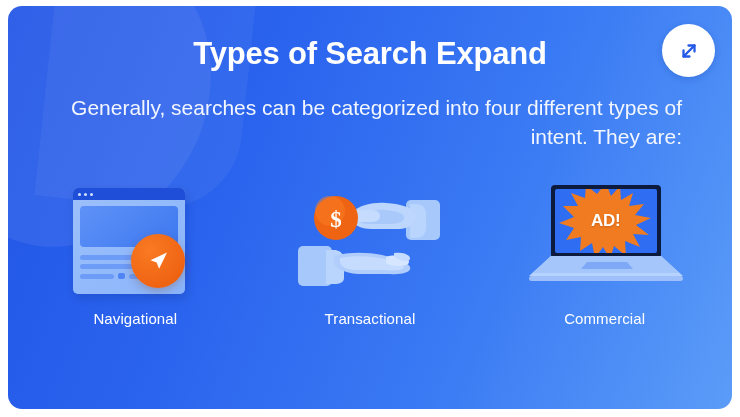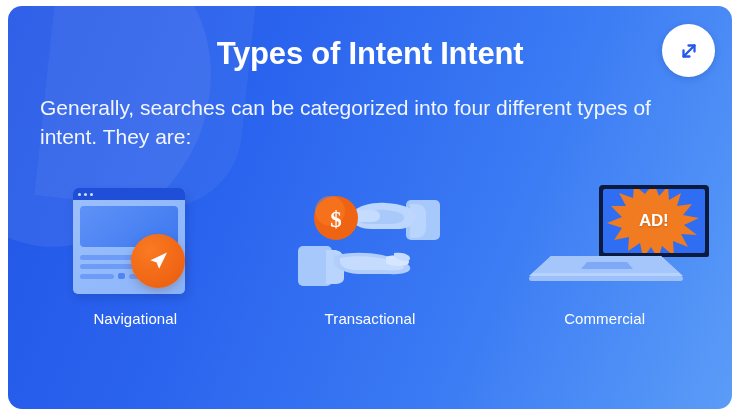--- a/index.html
+++ b/index.html
@@ -81,21 +81,21 @@
     color: #ffffff;
     font-size: 31px;
     font-weight: bold;
     letter-spacing: -0.2px;
     line-height: 1.1;
   }
   .subtitle {
     position: absolute;
     left: 32px; right: 50px;
     top: 88px;
-    text-align: left;
+    text-align: right;
     color: #f2f6ff;
     font-size: 21px;
     font-weight: 400;
     line-height: 1.38;
   }
 
   
   .items {
     position: absolute;
     left: 10px;
@@ -189,21 +189,20 @@
   .laptop-screen {
     position: absolute;
     left: 26px;
     top: 3px;
     width: 110px;
     height: 72px;
     background: #0c1a3d;
     border-radius: 4px 4px 2px 2px;
     padding: 4px;
     box-sizing: border-box;
-    margin-left: 48px;
   }
   .laptop-inner {
     width: 100%;
     height: 100%;
     background: #2f6ef2;
     border-radius: 2px;
     position: relative;
     overflow: hidden;
   }
   .laptop-base {
@@ -251,21 +250,21 @@
       <span class="sr-only">Expand</span>
       <svg width="24" height="24" viewBox="0 0 24 24">
         <g stroke="#2558e8" stroke-width="2.3" stroke-linecap="round" stroke-linejoin="round" fill="none">
           <line x1="6.5" y1="17.5" x2="17.5" y2="6.5"></line>
           <polyline points="11.5,6.5 17.5,6.5 17.5,12.5"></polyline>
           <polyline points="12.5,17.5 6.5,17.5 6.5,11.5"></polyline>
         </g>
       </svg>
     </div>
 
-    <div class="title">Types of Intent Intent</div>
+    <div class="title">Types of Search Expand</div>
     <div class="subtitle">Generally, searches can be categorized into four different types of intent. They are:</div>
 
     <div class="items">
 
       <div class="item">
         <div class="art">
           <div class="browser">
             <div class="browser-bar">
               <span class="dot"></span>
               <span class="dot"></span>

